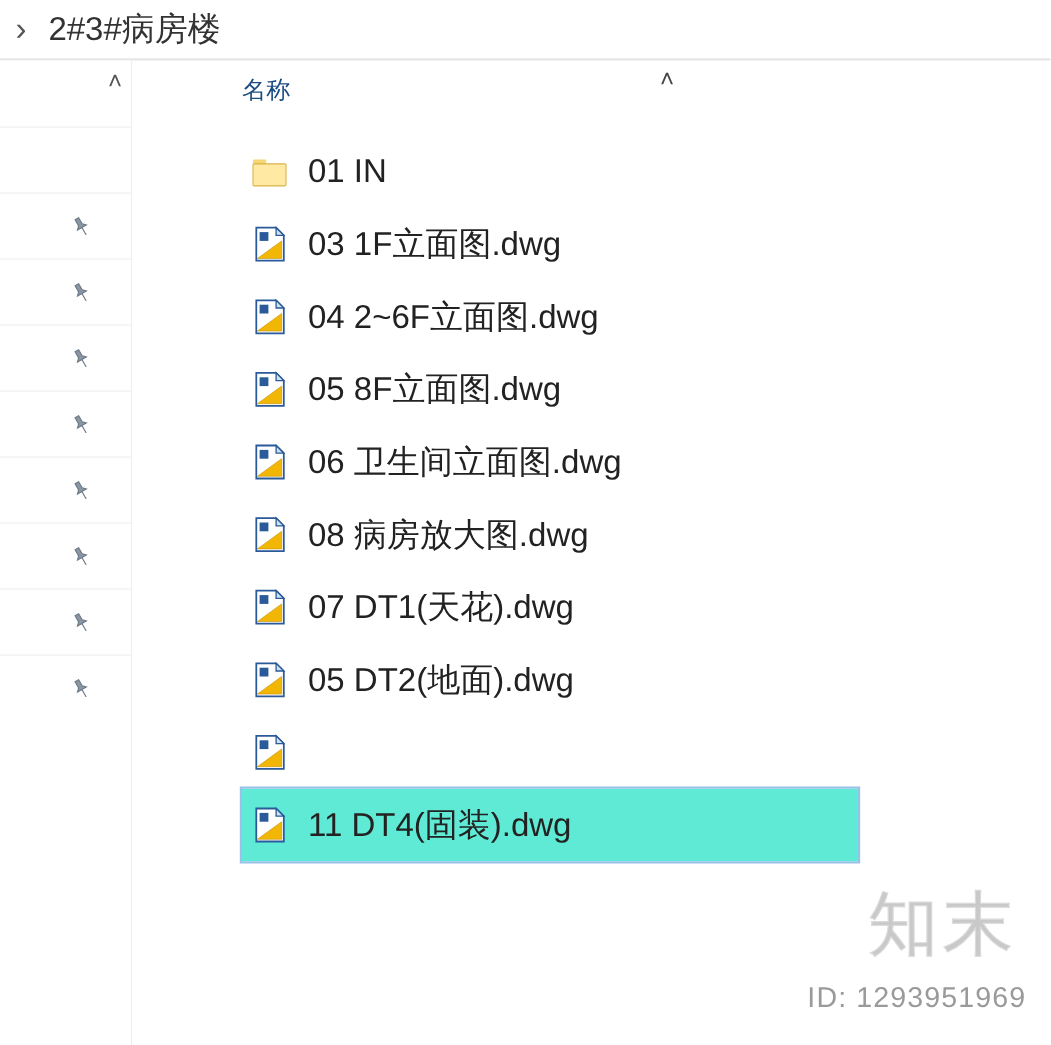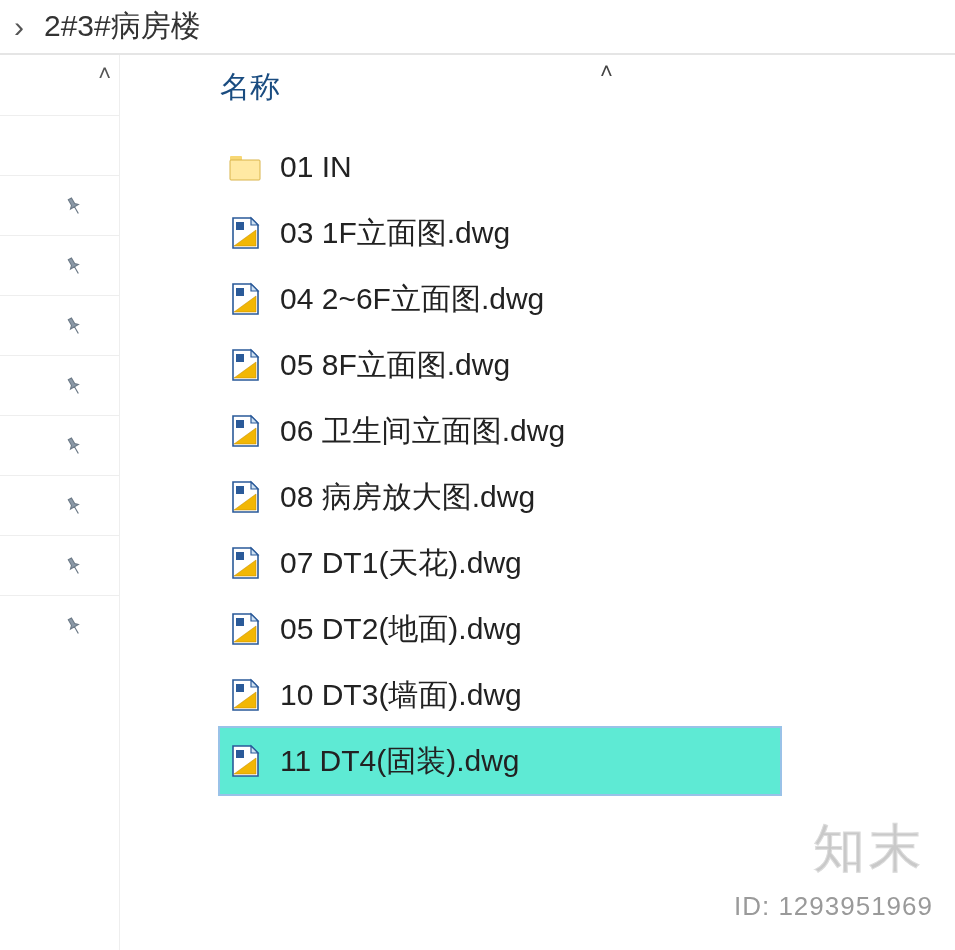--- a/index.html
+++ b/index.html
@@ -45,21 +45,21 @@
   .nav-slot.nb:first-of-type { border-top:none; }
   .nav-slot.pinned svg { opacity:1; }
   .pin-icon { width:22px; height:22px; }
   .filepane {
     flex:1;
     padding: 12px 0 0 100px;
     position:relative;
   }
   .col-header {
     display:flex; align-items:center; gap:14px;
-    font-size:30px; color:#1a4c80;
+    font-size:22px; color:#1a4c80;
     margin-bottom:26px;
     user-select:none;
   }
   .col-sort-caret {
     position:absolute;
     left: 480px; top: 4px;
     font-size:22px; color:#444;
   }
   .file-list { display:flex; flex-direction:column; gap:0; }
   .file-row {
@@ -81,21 +81,21 @@
   .folder-svg rect.tab{fill:#f7d774;}
   .folder-svg rect.body{fill:#ffe9a3;stroke:#d9b44a;stroke-width:1;}
   
   .dwg-svg .page{fill:#fff;stroke:#2a5a99;stroke-width:1.6;}
   .dwg-svg .corner{fill:#cfe2f3;stroke:#2a5a99;stroke-width:1.2;}
   .dwg-svg .sq{fill:#2a5a99;}
   .dwg-svg .tri{fill:#f2b705;stroke:#c08a00;stroke-width:0.5;}
   
   .wm-logo {
     position:absolute; right:30px; bottom:66px;
-    font-size:52px; font-weight:300; color:#c9c9c9; letter-spacing:4px;
+    font-size:64px; font-weight:300; color:#c9c9c9; letter-spacing:4px;
     -webkit-text-stroke:1px #dcdcdc; text-shadow:0 0 1px #eee;
     font-family:"Microsoft YaHei",sans-serif;
     text-align:center;
   }
   .wm-id {
     position:absolute; right:22px; bottom:28px;
     font-size:26px; color:#9a9a9a; letter-spacing:1px;
   }
 </style>
 </head>
@@ -266,21 +266,20 @@
         </div>
         <div class="file-row">
           <span class="icon-box">
   <svg class="dwg-svg" viewBox="0 0 34 34" width="34" height="34">
     <path class="page" d="M5 2 H23 L30 9 V32 H5 Z"></path>
     <path class="corner" d="M23 2 L23 9 L30 9 Z"></path>
     <rect class="sq" x="8" y="6" width="8" height="8"></rect>
     <path class="tri" d="M6 30 L28 30 L28 14 Z"></path>
   </svg>
 </span>
-          <span class="fname">10 DT3(墙面).dwg</span>
         </div>
         <div class="file-row selected">
           <span class="icon-box">
   <svg class="dwg-svg" viewBox="0 0 34 34" width="34" height="34">
     <path class="page" d="M5 2 H23 L30 9 V32 H5 Z"></path>
     <path class="corner" d="M23 2 L23 9 L30 9 Z"></path>
     <rect class="sq" x="8" y="6" width="8" height="8"></rect>
     <path class="tri" d="M6 30 L28 30 L28 14 Z"></path>
   </svg>
 </span>

